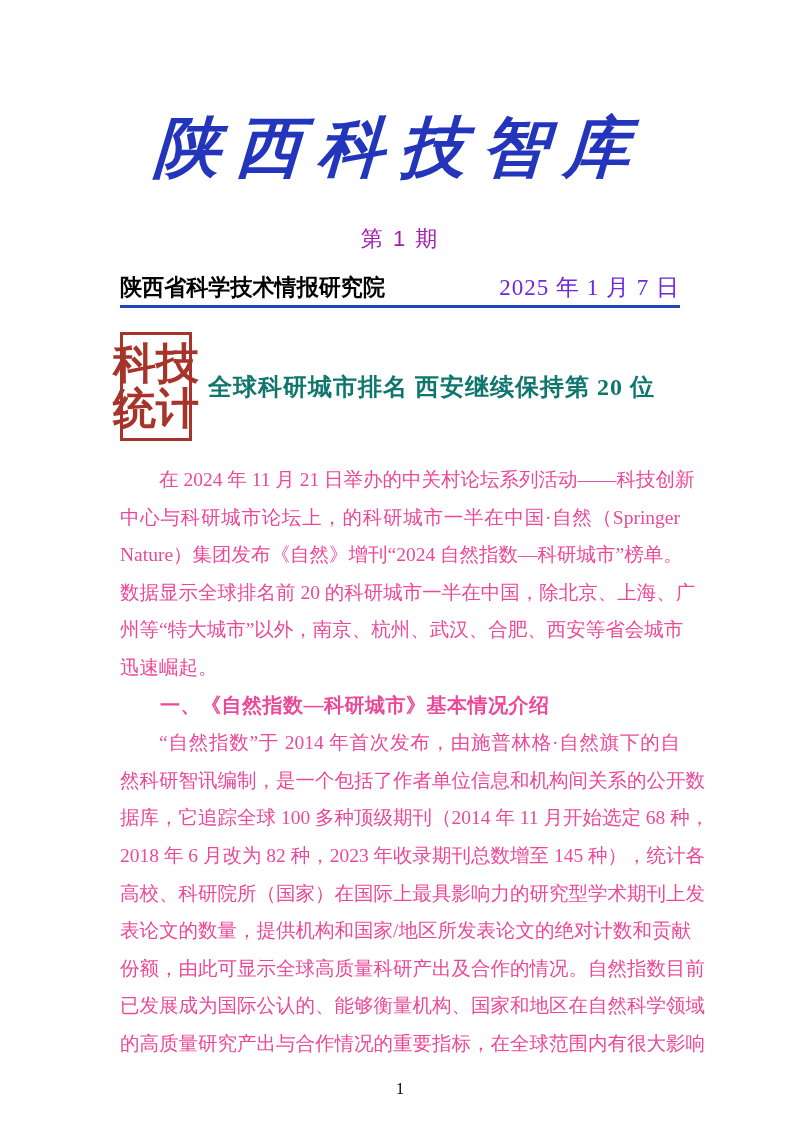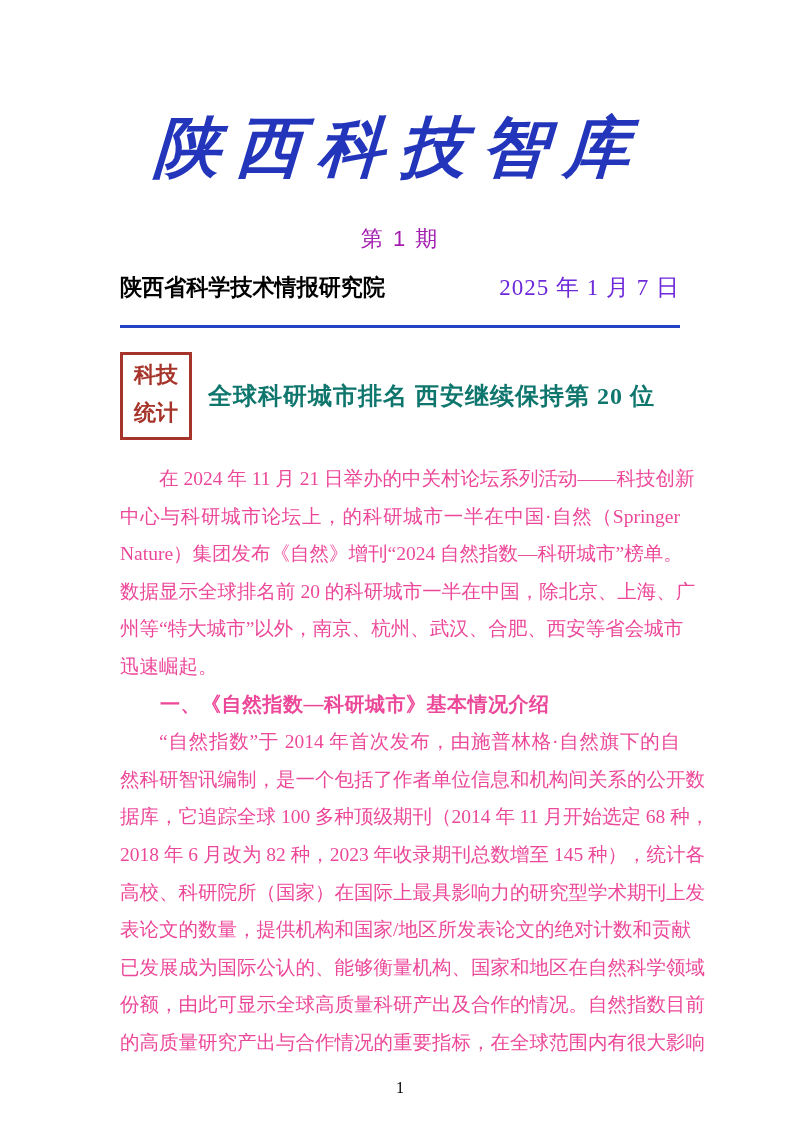--- a/index.html
+++ b/index.html
@@ -29,21 +29,21 @@
     font-family: "Liberation Sans", sans-serif;
     font-size: 22px; line-height: 30px;
     text-align: center; color: #a21caf;
     letter-spacing: 2px;
   }
 
   
   .pub-row {
     margin-top: 18px;
     display: flex; justify-content: space-between; align-items: baseline;
-    padding-bottom: 22px;
+    padding-bottom: 2px;
     border-bottom: 3px solid var(--rule-blue, #2443c4);
   }
   .publisher {
     font-family: "Liberation Sans", sans-serif;
     font-weight: bold; font-size: 23px; line-height: 30px;
     letter-spacing: 0px; color: #000;
     transform: scaleX(0.96); transform-origin: left center;
   }
   .pub-date {
     font-family: "Liberation Serif", serif;
@@ -61,24 +61,23 @@
     width: 72px;
     border: 3px solid var(--stamp-red, #a6342a);
     padding: 1px 0;
     color: var(--stamp-red, #a6342a);
     font-family: "Liberation Serif", serif;
     font-weight: bold;
     overflow: visible;
   }
   .stamp-line {
     display: flex; justify-content: center;
-    font-size: 22px; line-height: 34px;
-    margin: 4px -3px;
+    font-size: 43px; line-height: 34px;
+    margin: 11px -3px;
     white-space: nowrap;
-    font-family: Liberation Mono, monospace;
   }
   .headline {
     margin-left: 16px;
     font-family: "Liberation Serif", serif;
     font-weight: bold;
     font-size: 24px; line-height: 34px;
     letter-spacing: 1px;
     color: #0f766e;
     white-space: nowrap;
   }
@@ -146,21 +145,21 @@
         <div class="body-line">数据显示全球排名前 20 的科研城市一半在中国，除北京、上海、广</div>
         <div class="body-line">州等“特大城市”以外，南京、杭州、武汉、合肥、西安等省会城市</div>
         <div class="body-line last-line">迅速崛起。</div>
         <div class="body-line heading-line">一、《自然指数—科研城市》基本情况介绍</div>
         <div class="body-line first-line">“自然指数”于 2014 年首次发布，由施普林格·自然旗下的自</div>
         <div class="body-line">然科研智讯编制，是一个包括了作者单位信息和机构间关系的公开数</div>
         <div class="body-line">据库，它追踪全球 100 多种顶级期刊（2014 年 11 月开始选定 68 种，</div>
         <div class="body-line">2018 年 6 月改为 82 种，2023 年收录期刊总数增至 145 种），统计各</div>
         <div class="body-line">高校、科研院所（国家）在国际上最具影响力的研究型学术期刊上发</div>
         <div class="body-line">表论文的数量，提供机构和国家/地区所发表论文的绝对计数和贡献</div>
+        <div class="body-line">份额，由此可显示全球高质量科研产出及合作的情况。自然指数目前</div>
         <div class="body-line">已发展成为国际公认的、能够衡量机构、国家和地区在自然科学领域</div>
-        <div class="body-line">份额，由此可显示全球高质量科研产出及合作的情况。自然指数目前</div>
         <div class="body-line">的高质量研究产出与合作情况的重要指标，在全球范围内有很大影响</div>
       </div>
 
     <div class="footer">1</div>
 
   </div>
 </div>
 
 </body></html>

